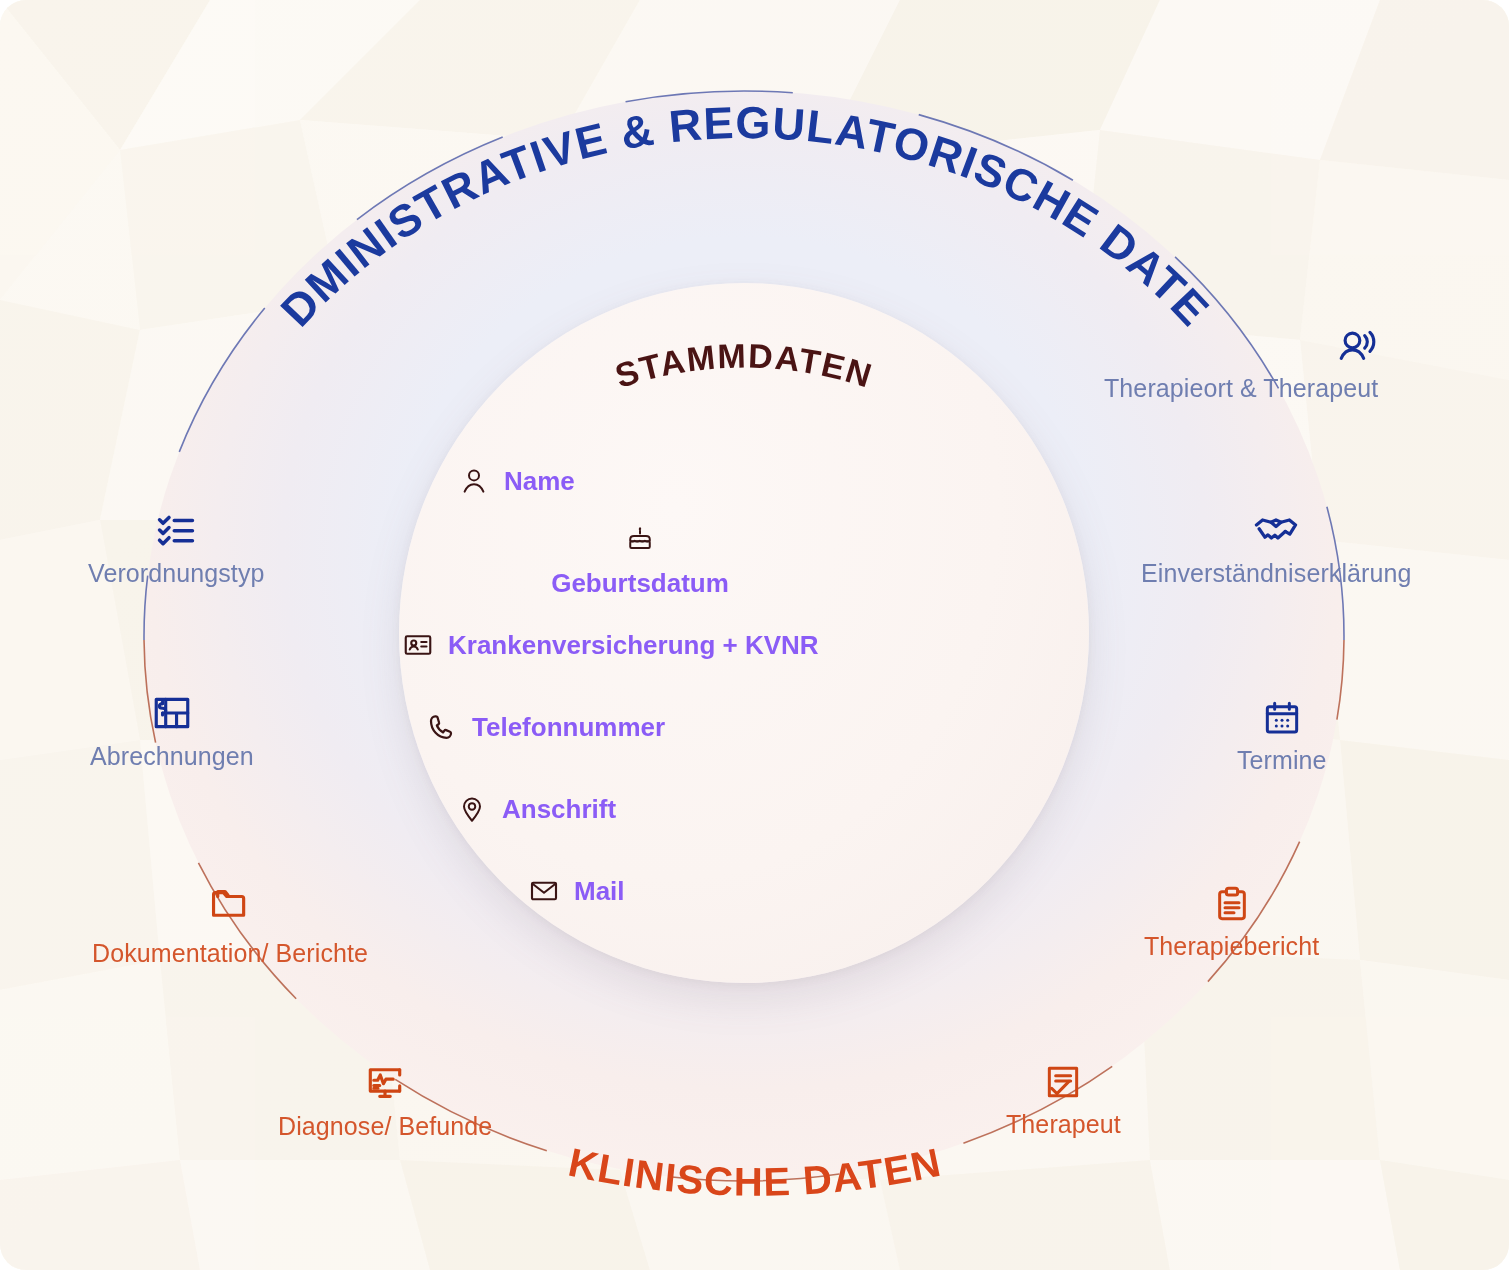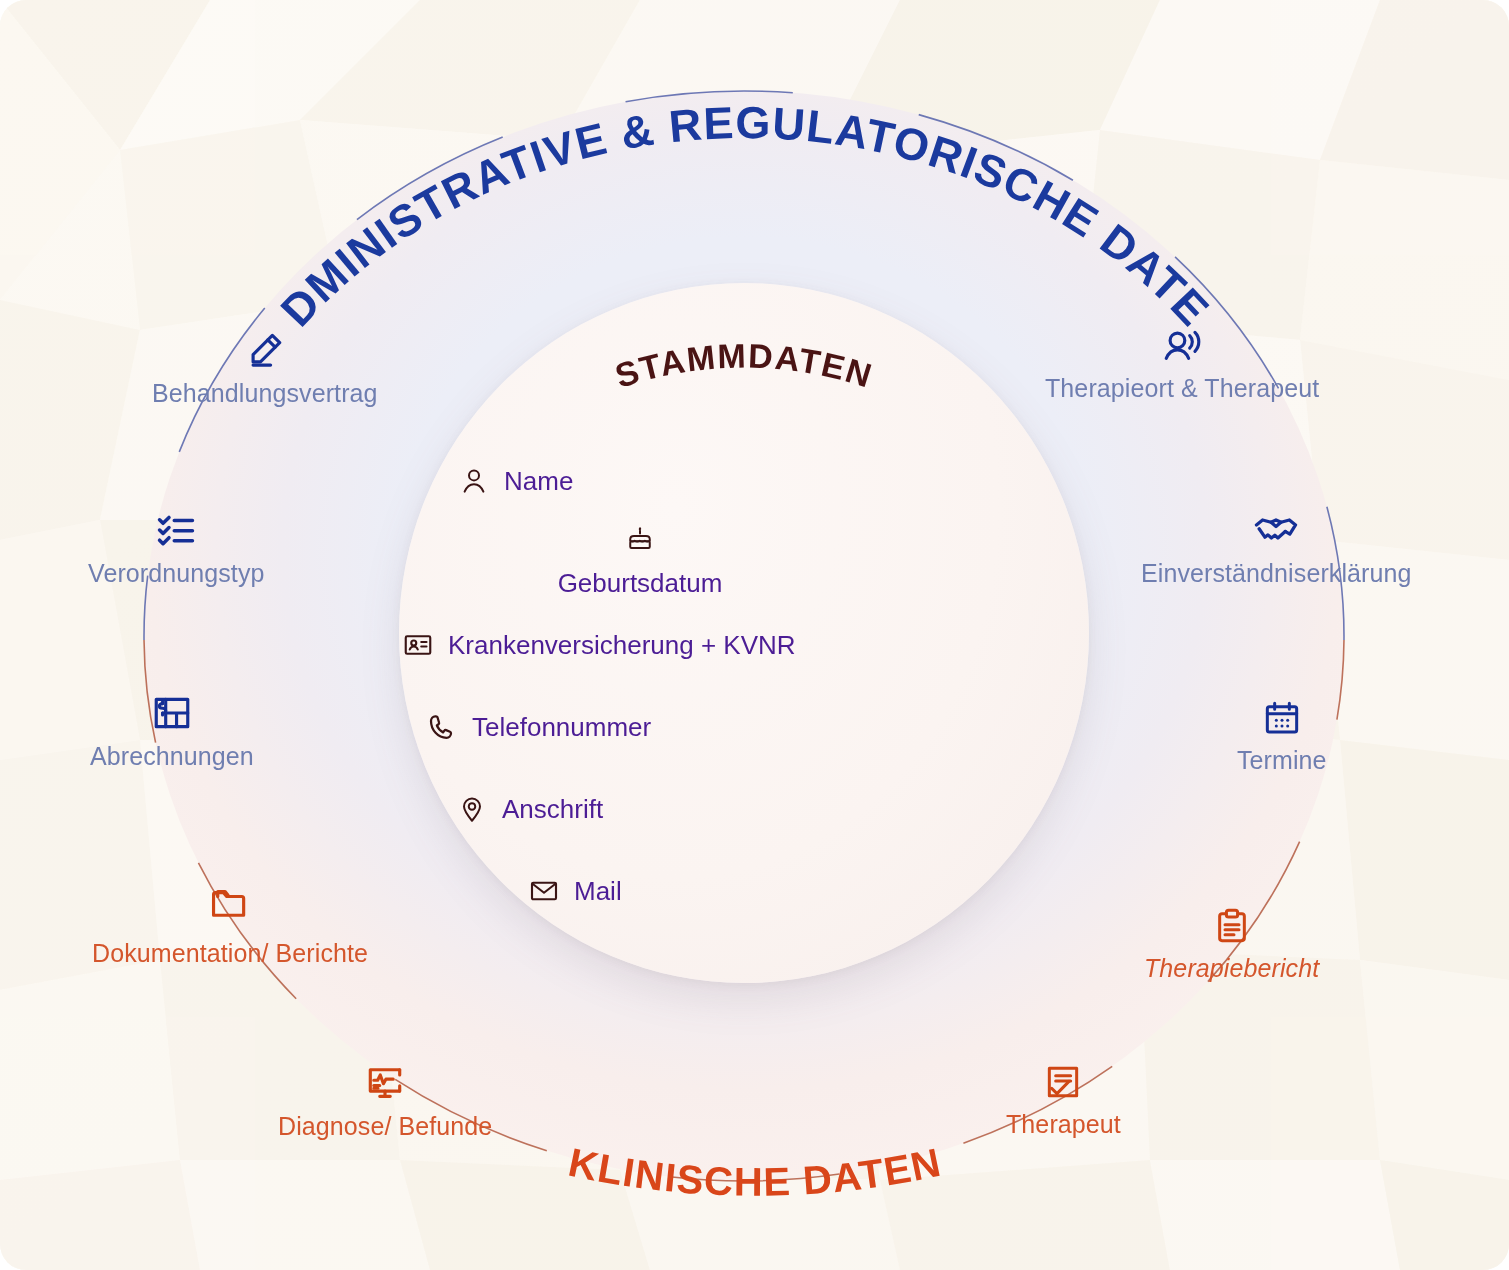--- a/index.html
+++ b/index.html
@@ -64,21 +64,21 @@
     color:#7c5f60;
     font-size:26px;
   }
   .center-item .ci-icon{
     width:32px;height:32px;
     flex:0 0 32px;
     display:flex;align-items:center;justify-content:center;
     color:#3a1414;
   }
   .center-item .ci-icon svg{display:block;}
-  .ci-label{white-space:nowrap;color:#4c1d95;}
+  .ci-label{white-space:nowrap;color:#8b5cf6;font-weight:bold;}
 
   .ci-0{margin-left:28px;}
   .ci-1{margin-left:0px;flex-direction:column;}
   .ci-2{margin-left:-28px;}
   .ci-3{margin-left:-4px;text-align:center;}
   .ci-4{margin-left:26px;}
   .ci-5{margin-left:98px;}
 
   
   #okapi{
@@ -369,30 +369,20 @@
       <span class="ci-icon">
         <svg width="30" height="30" viewBox="0 0 24 24" fill="none" stroke="currentColor" stroke-width="1.7" stroke-linecap="round" stroke-linejoin="round">
           <rect x="2.4" y="5.4" width="19.2" height="13.2" rx="1"></rect>
           <path d="M2.8 6.2 12 13.4l9.2-7.2"></path>
         </svg>
       </span>
       <span class="ci-label">Mail</span>
     </div>
   </div>
 
-  <div class="node blue" style="left:152px;top:325px;">
-    <span class="n-icon">
-      <svg width="42" height="42" viewBox="0 0 24 24" fill="none" stroke="currentColor" stroke-width="1.8" stroke-linecap="round" stroke-linejoin="round">
-        <path d="M16.2 3.6 20.4 7.8 9.4 18.8H5.2v-4.2z"></path>
-        <path d="M13.6 6.2 17.8 10.4"></path>
-        <path d="M5.2 20.6h10"></path>
-      </svg>
-    </span>
-    <span class="n-label">Behandlungsvertrag</span>
-  </div>
 
   <div class="node blue" style="left:88px;top:505px;">
     <span class="n-icon">
       <svg width="42" height="42" viewBox="0 0 24 24" fill="none" stroke="currentColor" stroke-width="2" stroke-linecap="round" stroke-linejoin="round">
         <path d="M2.6 6.2 4.6 8.2 8 4.8"></path>
         <path d="M2.6 12 4.6 14 8 10.6"></path>
         <path d="M2.6 17.8 4.6 19.8 8 16.4"></path>
         <path d="M11 6.6h10.4M11 12.4h10.4M11 18.2h10.4"></path>
       </svg>
     </span>
@@ -427,21 +417,21 @@
         <path d="M20.4 4.4H3.6v12.2h16.8"></path>
         <path d="M20.4 4.4v3M20.4 13.6v3"></path>
         <path d="M5.6 10.4h2.2l1.5-3 1.8 5 1.4-2.6h4.2"></path>
         <path d="M5.6 13.4h3.4M5.6 15h2.4"></path>
         <path d="M12 16.6v3M9 19.6h6"></path>
       </svg>
     </span>
     <span class="n-label">Diagnose/ Befunde</span>
   </div>
 
-  <div class="node blue" style="left:1045px;top:320px;">
+  <div class="node blue" style="left:1104px;top:320px;align-items:flex-end;">
     <span class="n-icon">
       <svg width="42" height="42" viewBox="0 0 24 24" fill="none" stroke="currentColor" stroke-width="1.8" stroke-linecap="round" stroke-linejoin="round">
         <circle cx="9.4" cy="9.4" r="4.2"></circle>
         <path d="M3 19.6c1.4-3.2 3.8-4.8 6.4-4.8s5 1.6 6.4 4.8"></path>
         <path d="M16.4 6.6c1 1 1.5 2.2 1.5 3.6s-.5 2.6-1.5 3.6"></path>
         <path d="M19.4 4.8c1.5 1.5 2.2 3.3 2.2 5.4s-.7 3.9-2.2 5.4"></path>
       </svg>
     </span>
     <span class="n-label">Therapieort &amp; Therapeut</span>
   </div>
@@ -467,21 +457,21 @@
         <circle cx="12" cy="13.4" r=".9" fill="currentColor" stroke="none"></circle>
         <circle cx="15.4" cy="13.4" r=".9" fill="currentColor" stroke="none"></circle>
         <circle cx="8.6" cy="16.8" r=".9" fill="currentColor" stroke="none"></circle>
         <circle cx="12" cy="16.8" r=".9" fill="currentColor" stroke="none"></circle>
         <circle cx="15.4" cy="16.8" r=".9" fill="currentColor" stroke="none"></circle>
       </svg>
     </span>
     <span class="n-label">Termine</span>
   </div>
 
-  <div class="node orange" style="left:1144px;top:900px;font-style:italic;">
+  <div class="node orange" style="left:1144px;top:878px;">
     <span class="n-icon">
       <svg width="40" height="40" viewBox="0 0 24 24" fill="none" stroke="currentColor" stroke-width="1.8" stroke-linecap="round" stroke-linejoin="round">
         <path d="M8.6 4.6H6c-.8 0-1.4.6-1.4 1.4v13.4c0 .8.6 1.4 1.4 1.4h12c.8 0 1.4-.6 1.4-1.4V6c0-.8-.6-1.4-1.4-1.4h-2.6"></path>
         <rect x="8.6" y="2.6" width="6.8" height="4" rx="1.4"></rect>
         <path d="M7.8 11.2h8.4M7.8 14.2h8.4M7.8 17.2h5.4"></path>
       </svg>
     </span>
     <span class="n-label">Therapiebericht</span>
   </div>
 

